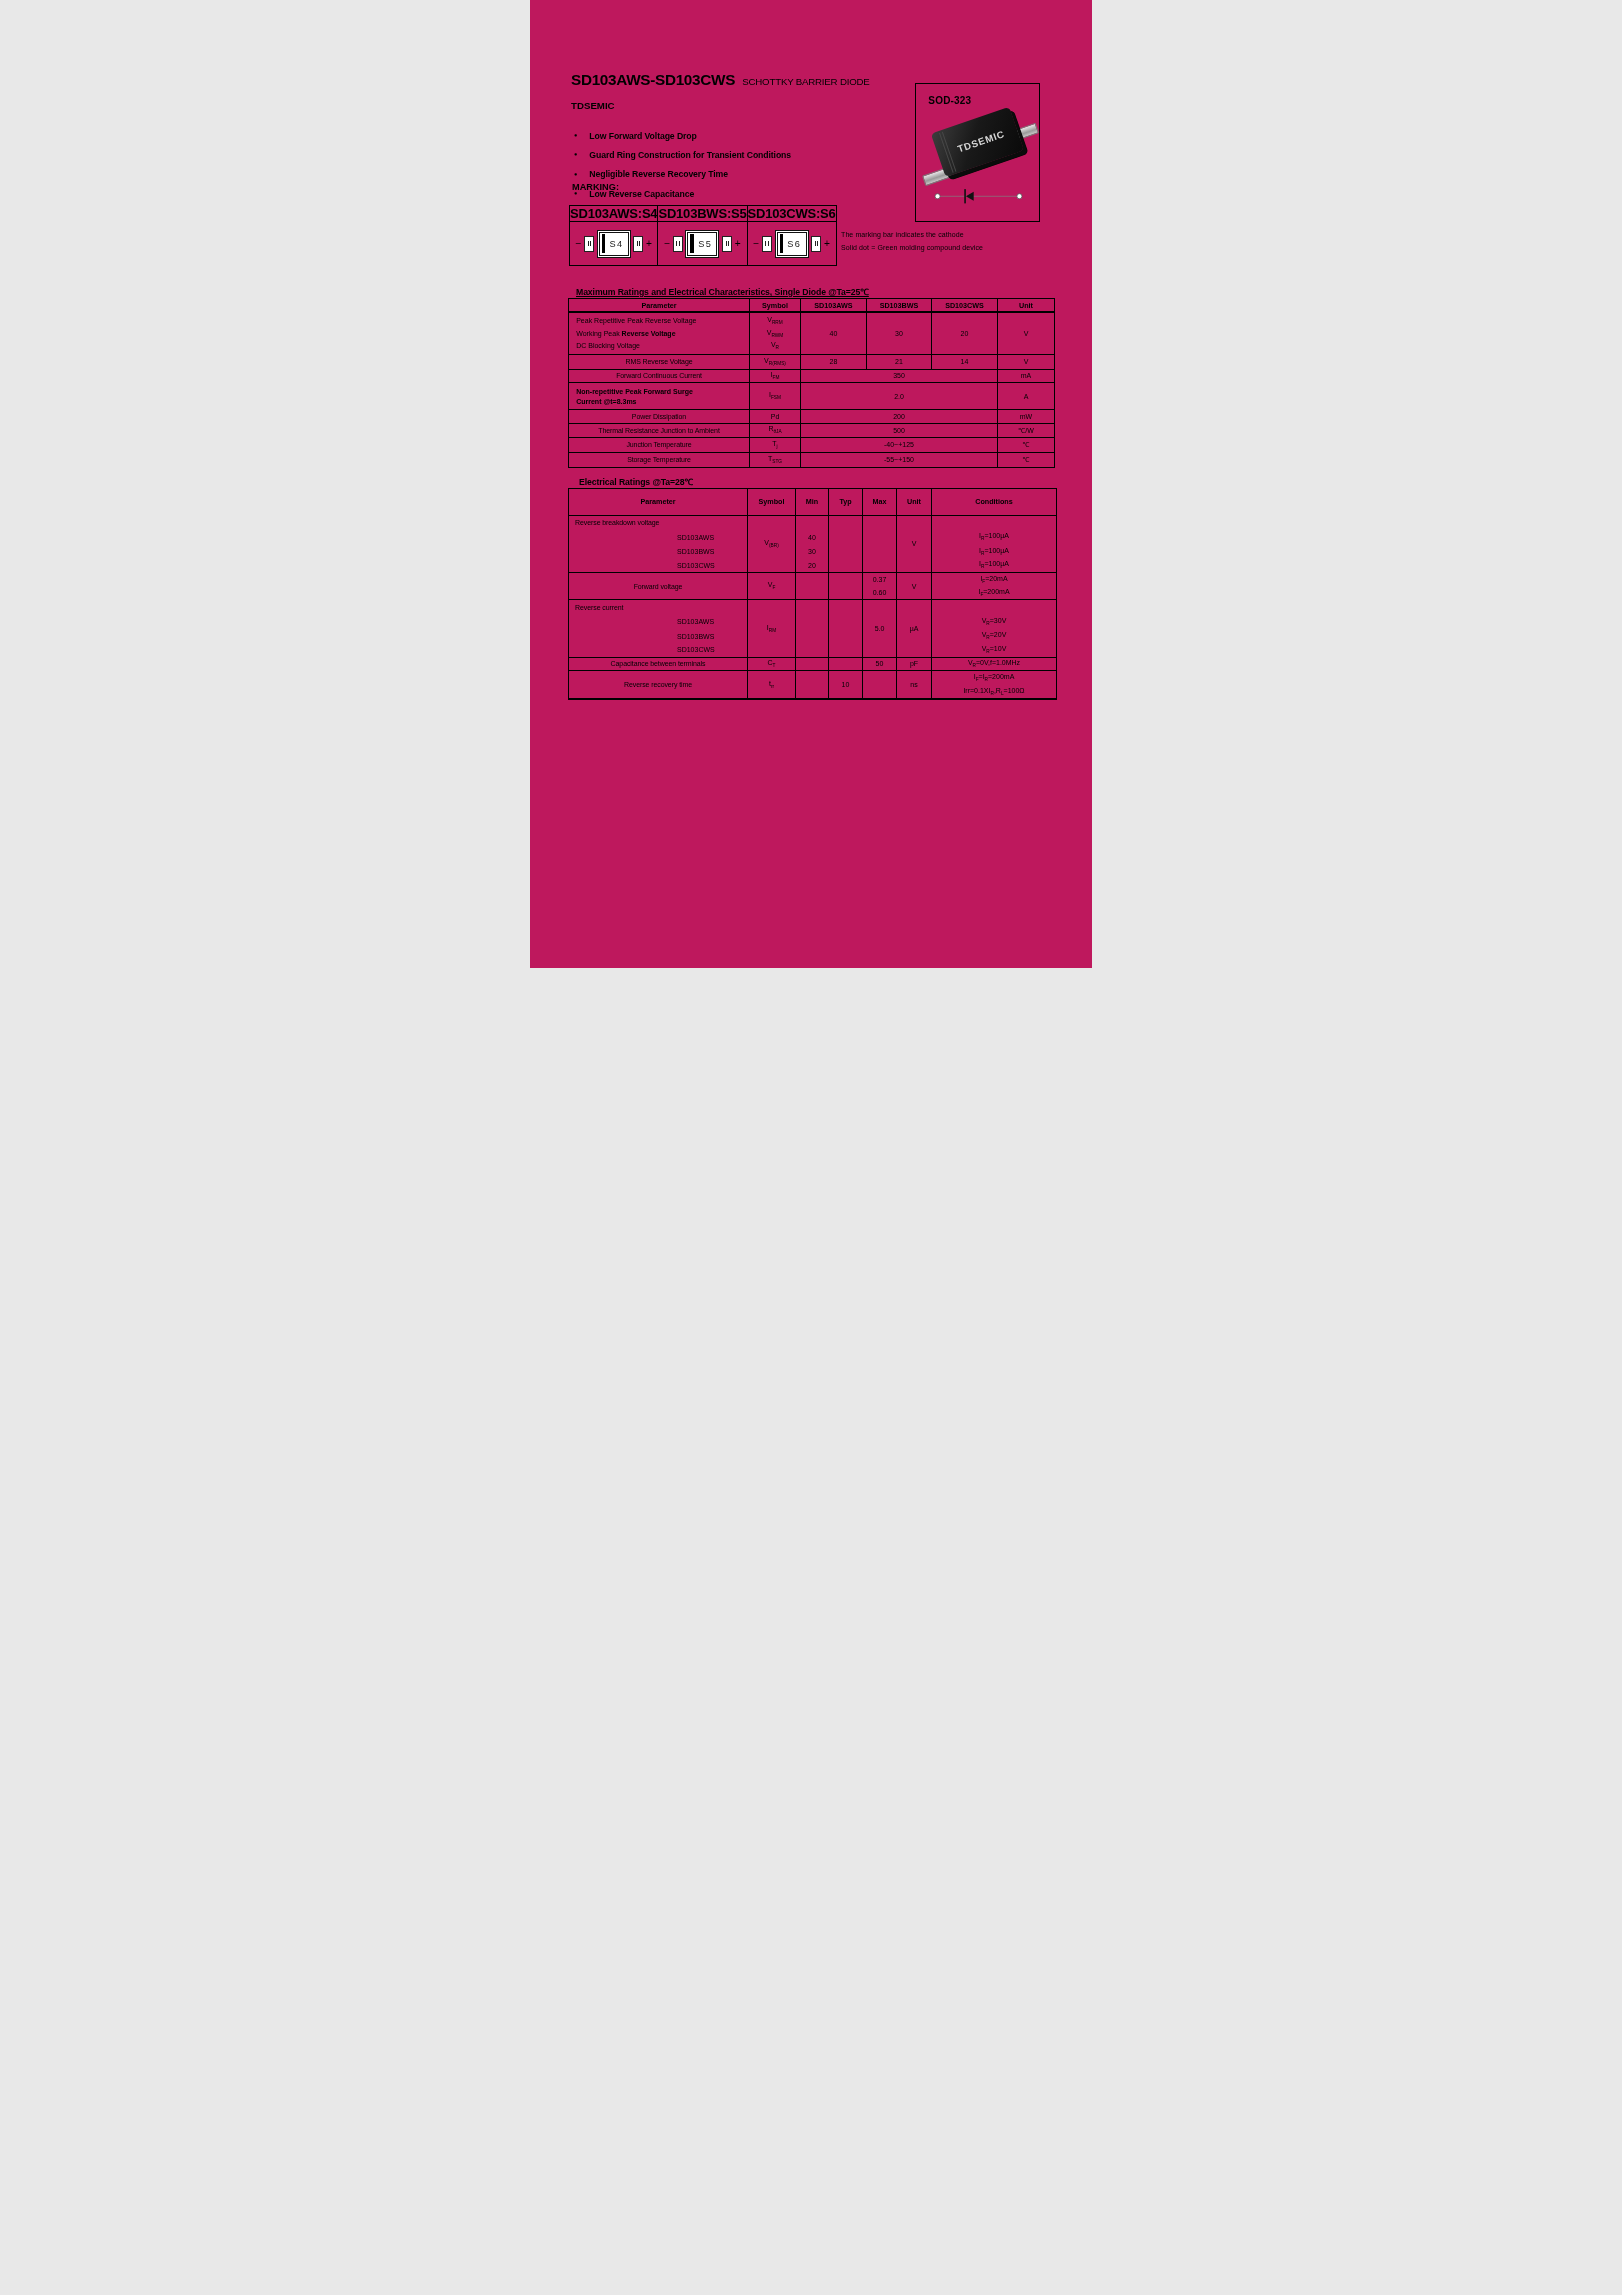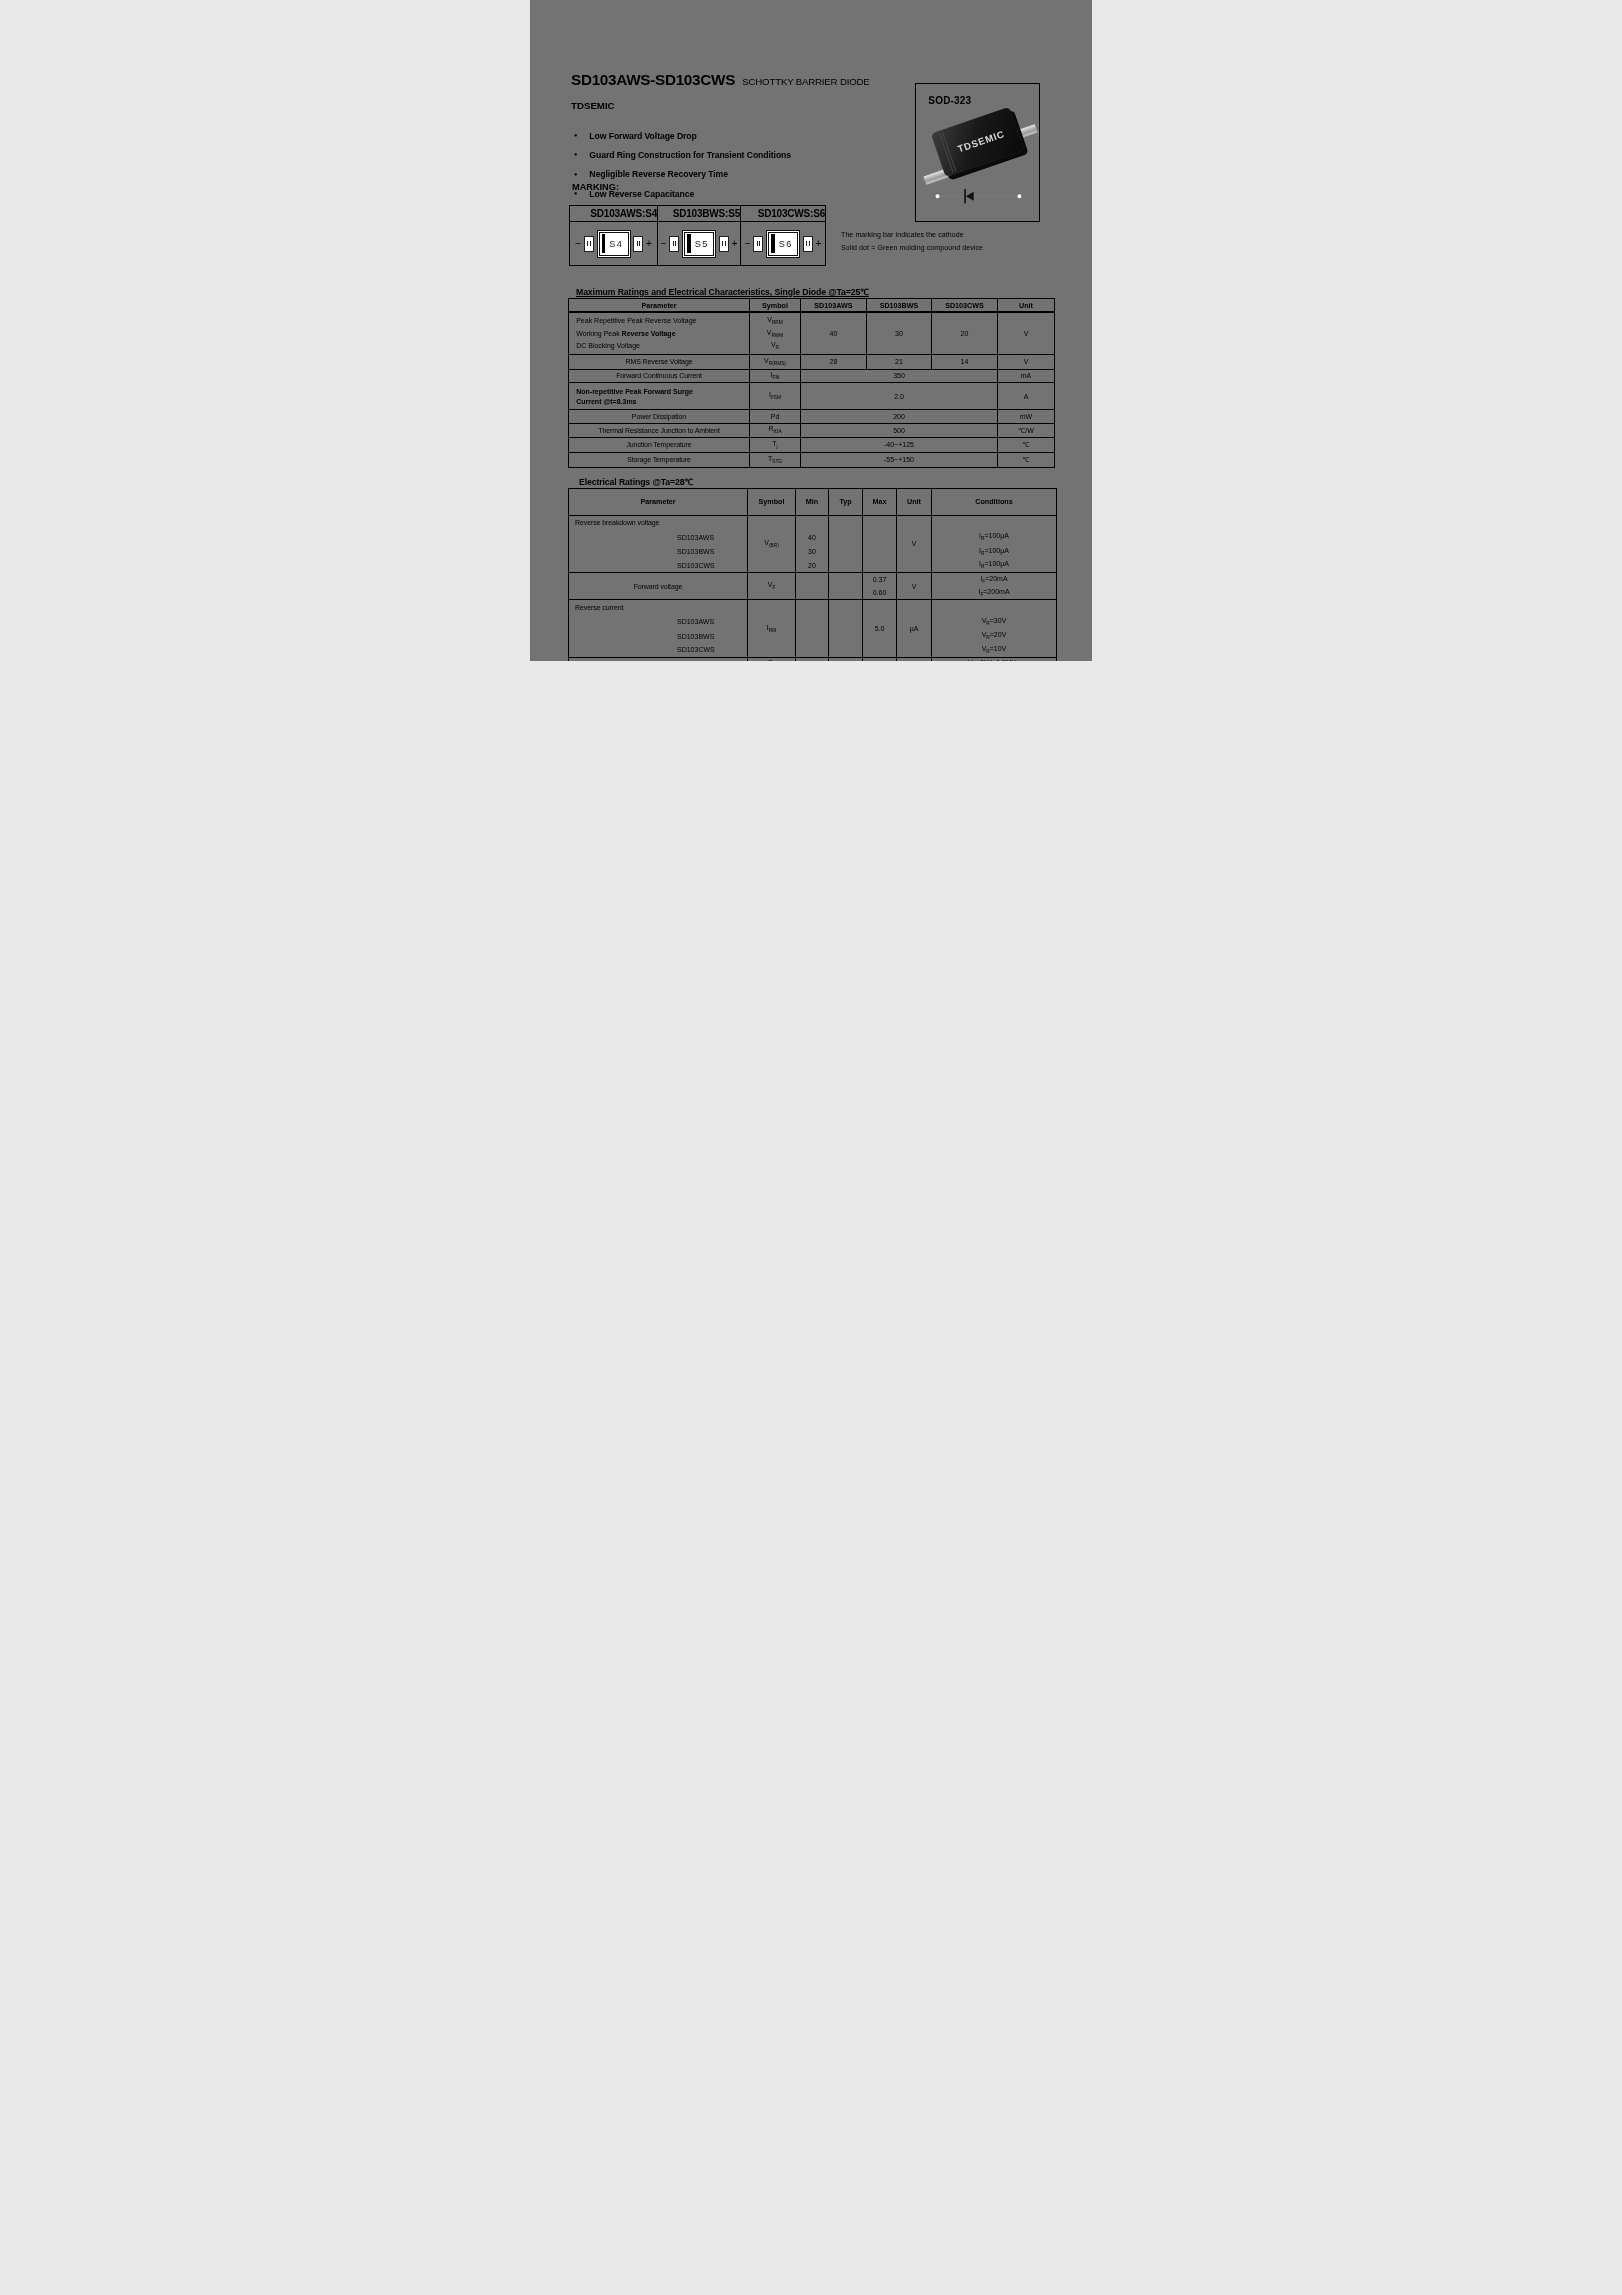--- a/index.html
+++ b/index.html
@@ -1,37 +1,37 @@
 <!DOCTYPE html>
 <html style="font-size:8.2px"><head>
 <meta charset="utf-8">
 <style>
   html,body { margin:0; padding:0; background:#e8e8e8; }
   .page {
-    position:relative; width:562px; height:661px; margin:0 auto;
-    background:#737373; font-family:"Liberation Sans", sans-serif; color:#000;
+    position:relative; width:562px; height:968px; margin:0 auto;
+    background:#be185d; font-family:"Liberation Sans", sans-serif; color:#000;
     overflow:hidden;
   }
   
   .title-row { position:absolute; left:41px; top:71px; white-space:nowrap; }
   .doc-title { display:inline; font-size:15.3px; font-weight:bold; letter-spacing:-0.3px; }
   .doc-subtitle { display:inline; font-size:9.7px; font-weight:400; letter-spacing:-0.2px; margin-left:7.2px; }
 
   .features-heading { position:absolute; left:41px; top:100px; font-size:9.7px; font-weight:bold; }
   .features-list { position:absolute; left:44px; top:126px; }
   .feature-item { display:flex; align-items:center; height:19.4px; }
   .feature-dot { width:15.3px; font-size:5.6px; line-height:1; }
   .feature-text { font-size:8.7px; font-weight:bold; letter-spacing:-0.1px; }
 
   .marking-heading { position:absolute; left:42px; top:182px; font-size:9.2px; font-weight:bold; }
 
   
   .marking-table { position:absolute; left:39px; top:205px; border-collapse:collapse; table-layout:fixed; }
   .marking-table th, .marking-table td { border:0.5px solid #000; padding:0; }
-  .marking-table thead th { height:15.3px; font-size:10px; font-weight:bold; text-align:right;
+  .marking-table thead th { height:15.3px; font-size:13px; font-weight:bold; text-align:right;
      border-top:1.5px solid #000; border-bottom:1.5px solid #000; letter-spacing:-0.2px; }
   .marking-table tbody td { height:43px; border-bottom:1.5px solid #000; }
   .mark-cell { display:flex; align-items:center; justify-content:center; gap:2.6px; height:100%; }
   .mark-sign { font-size:10.2px; font-weight:400; line-height:1; }
   .mark-lead { width:8.2px; height:14px; border:0.5px solid #222; display:flex; align-items:center; justify-content:center; gap:2px; background:#fff; }
   .mark-lead i { display:block; width:0.5px; height:5.1px; background:#222; }
   .mark-body { width:34px; height:28px; border:1px solid #111; padding:1px; box-sizing:border-box; background:#fff; }
   .mark-body-inner { width:100%; height:100%; border:0.5px solid #111; box-sizing:border-box; display:flex; align-items:center; }
   .mark-bar { width:3.6px; height:86%; background:#000; margin-left:2px; }
   .mark-code { flex:1; text-align:center; font-size:9.2px; letter-spacing:1.5px; color:#1a1a1a; }

